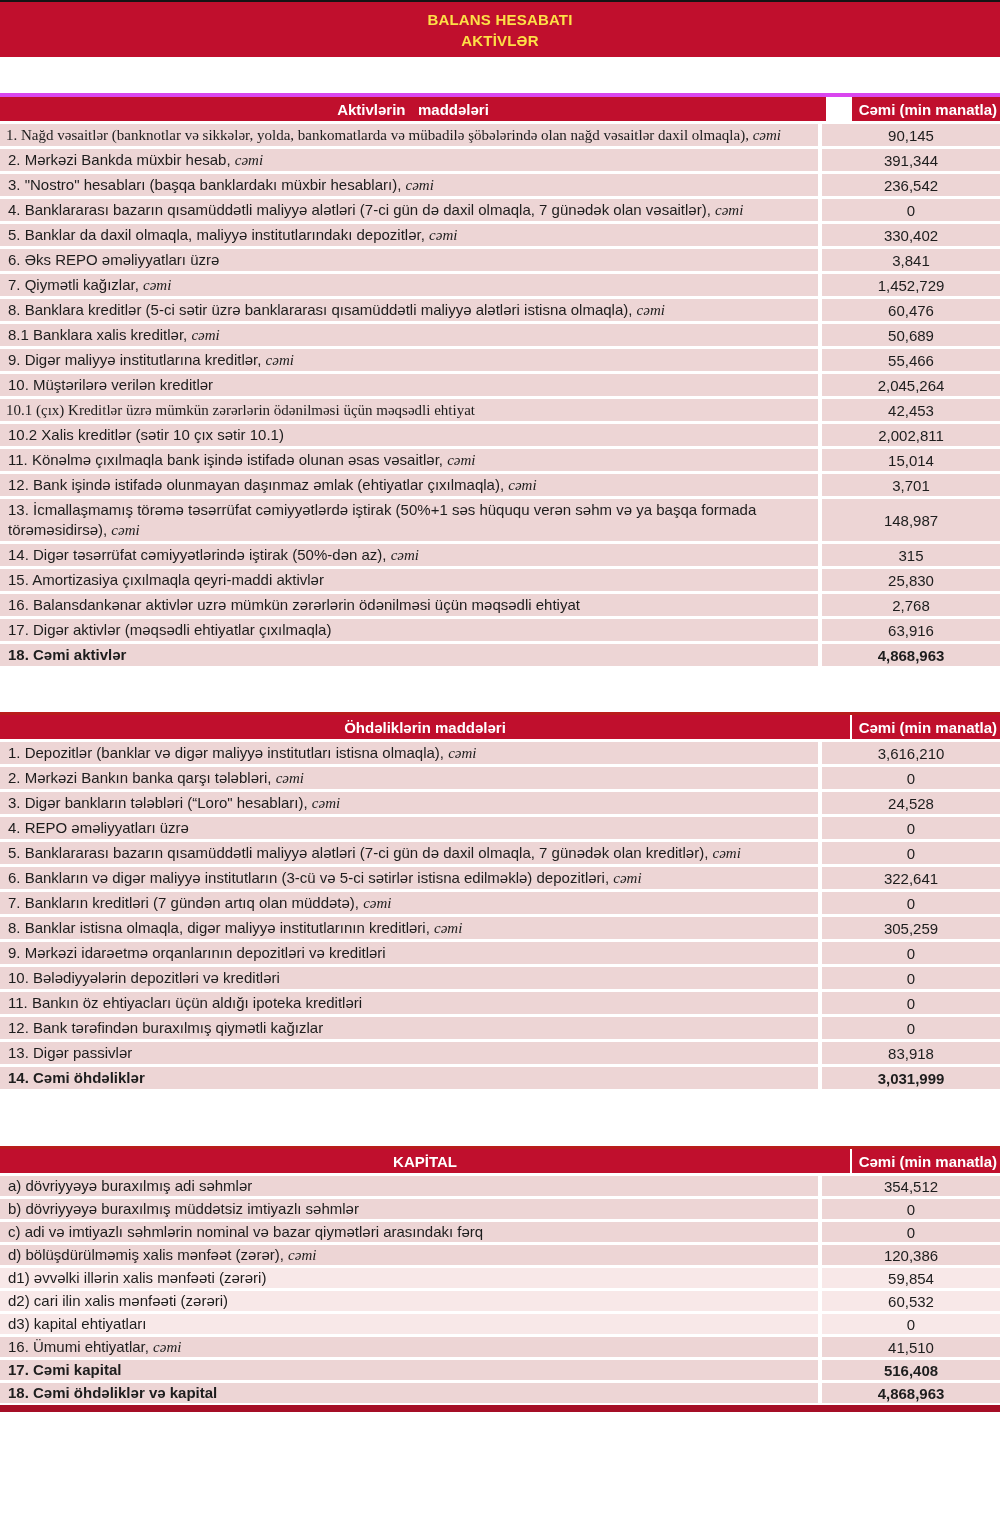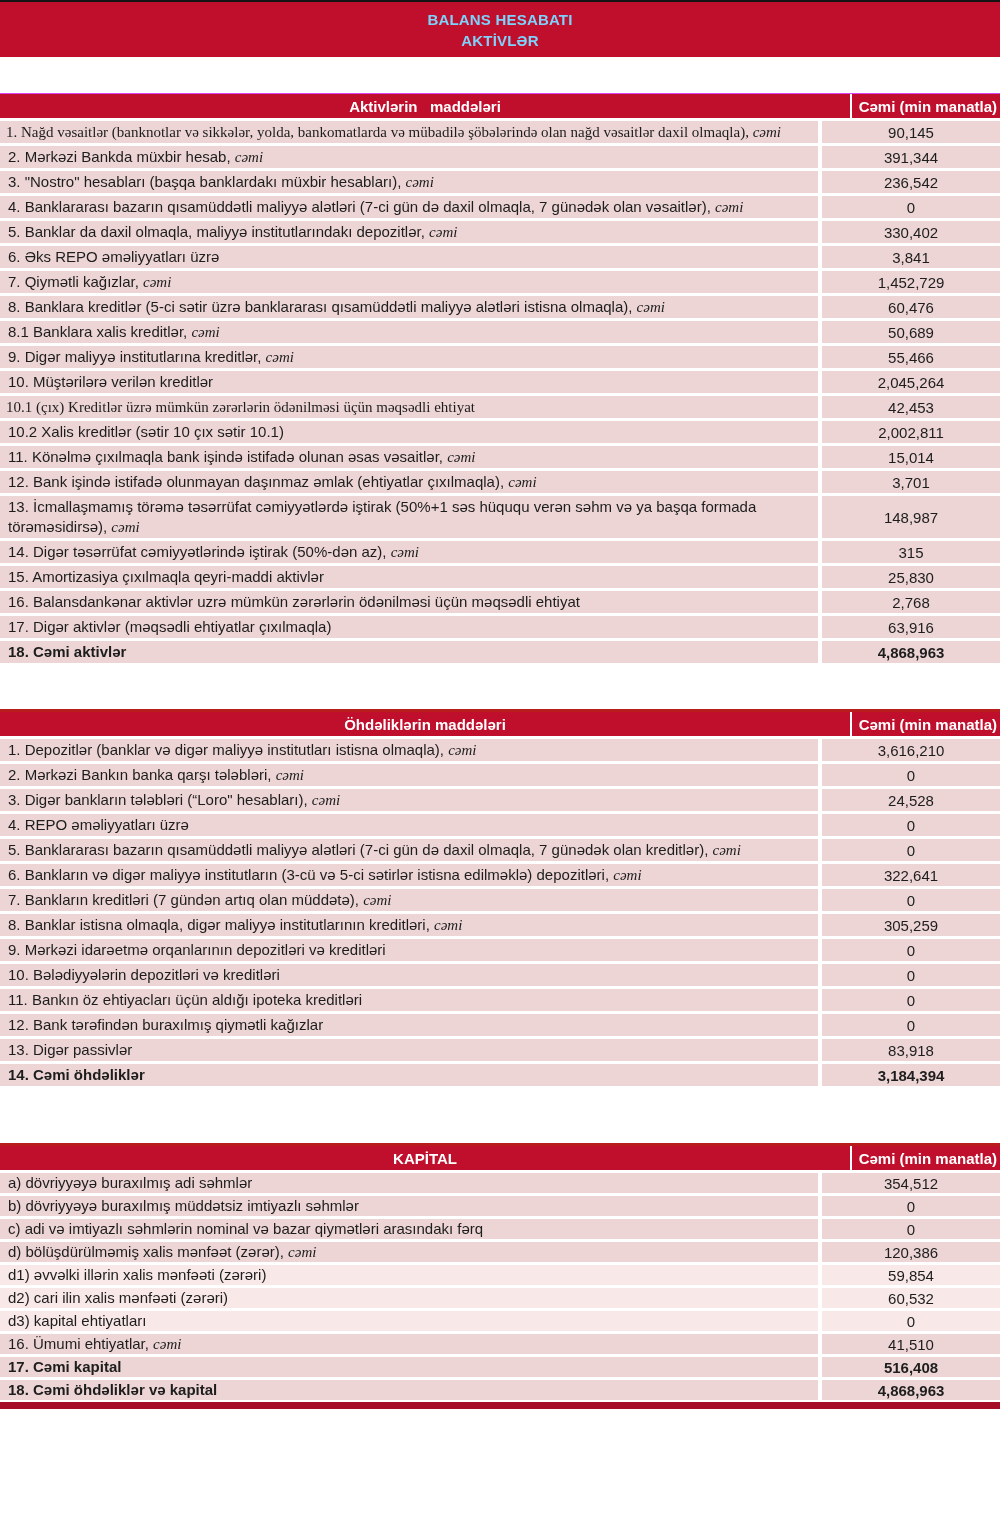--- a/index.html
+++ b/index.html
@@ -18,37 +18,37 @@
   }
   
   .banner{
     background:var(--accent);
     border-top:2px solid #141414;
     height:55px;
     display:flex;
     flex-direction:column;
     align-items:center;
     justify-content:center;
-    color:#7dd3fc;
+    color:#fde047;
     font-weight:bold;
     font-size:15px;
     line-height:21px;
     letter-spacing:.2px;
   }
   
   .table{width:1000px;}
   .t-assets{margin-top:36px;}
   .t-liab{margin-top:46px;}
   .t-cap{margin-top:57px;}
   .thead{
     display:flex;
     background:#fff;
     height:24px;
   }
-  .t-assets .thead{border-top:1px solid #d946ef;}
+  .t-assets .thead{border-top:4px solid #d946ef;gap:12px;}
   .t-liab .thead,.t-cap .thead{border-top:3px solid #b91c1c;}
   .th{
     background:var(--accent);
     color:#fff;
     font-weight:bold;
     font-size:15px;
     display:flex;
     align-items:center;
     box-sizing:border-box;
   }
@@ -291,21 +291,21 @@
         <div class="td td-value">0</div>
       </div>
       <div class="tr">
         <div class="td td-label">13. Digər passivlər</div>
         <div class="td-gap"></div>
         <div class="td td-value">83,918</div>
       </div>
       <div class="tr bold">
         <div class="td td-label">14. Cəmi öhdəliklər</div>
         <div class="td-gap"></div>
-        <div class="td td-value">3,184,394</div>
+        <div class="td td-value">3,031,999</div>
       </div>
     </div>
 </section>
 
 <section class="table t-cap">
   <div class="thead">
     <div class="th th-label">KAPİTAL</div>
     <div class="th-gap"></div>
     <div class="th th-value">Cəmi (min manatla)</div>
   </div>

